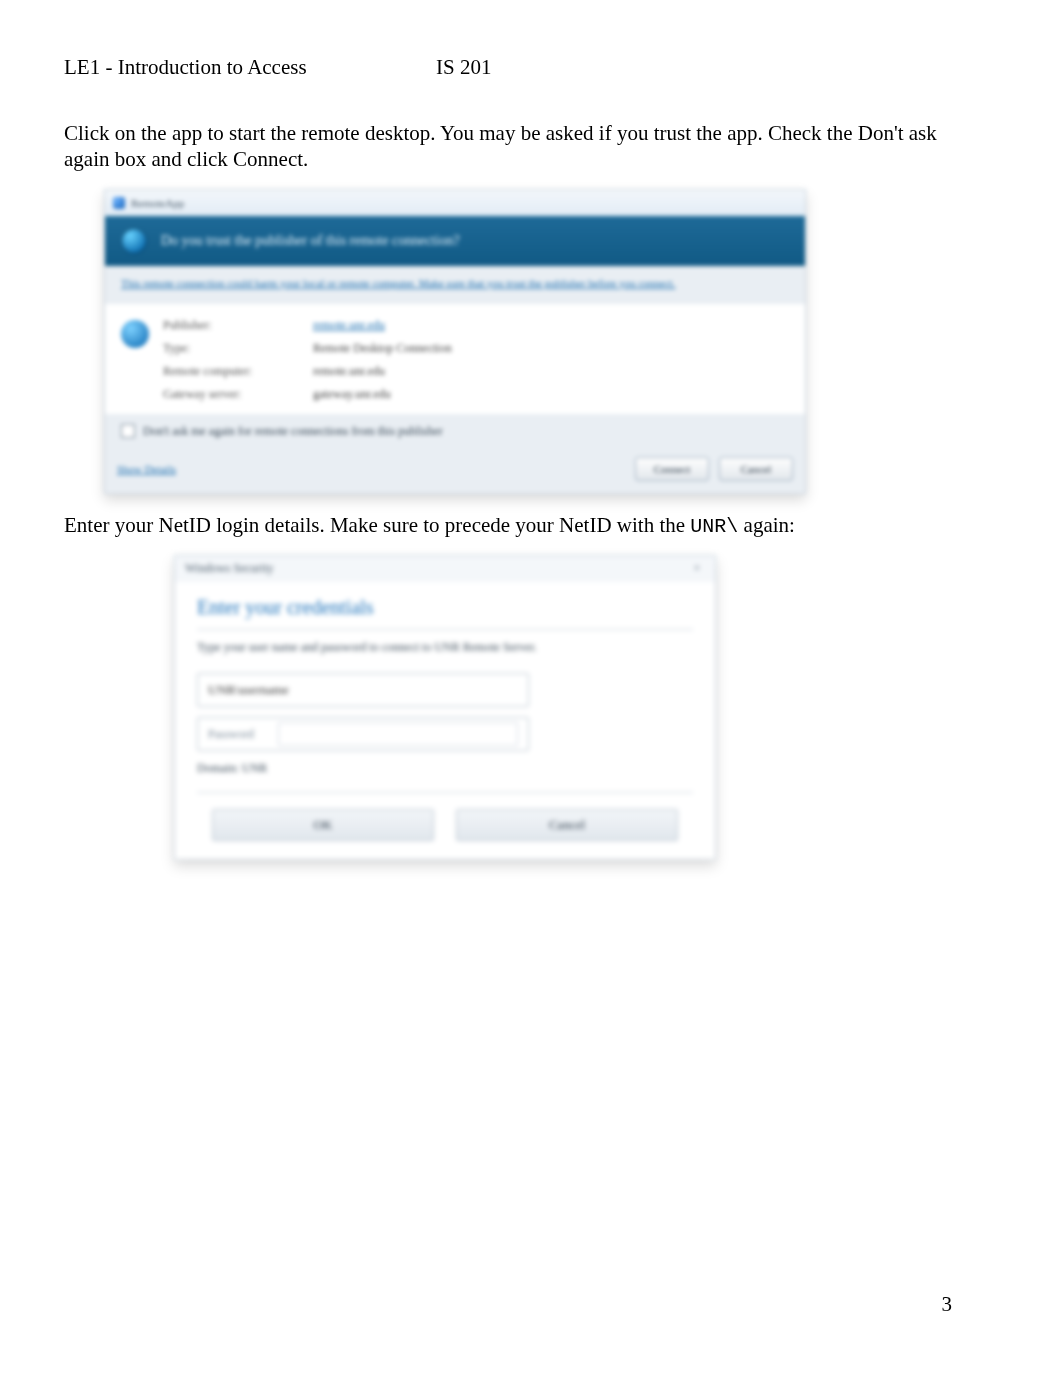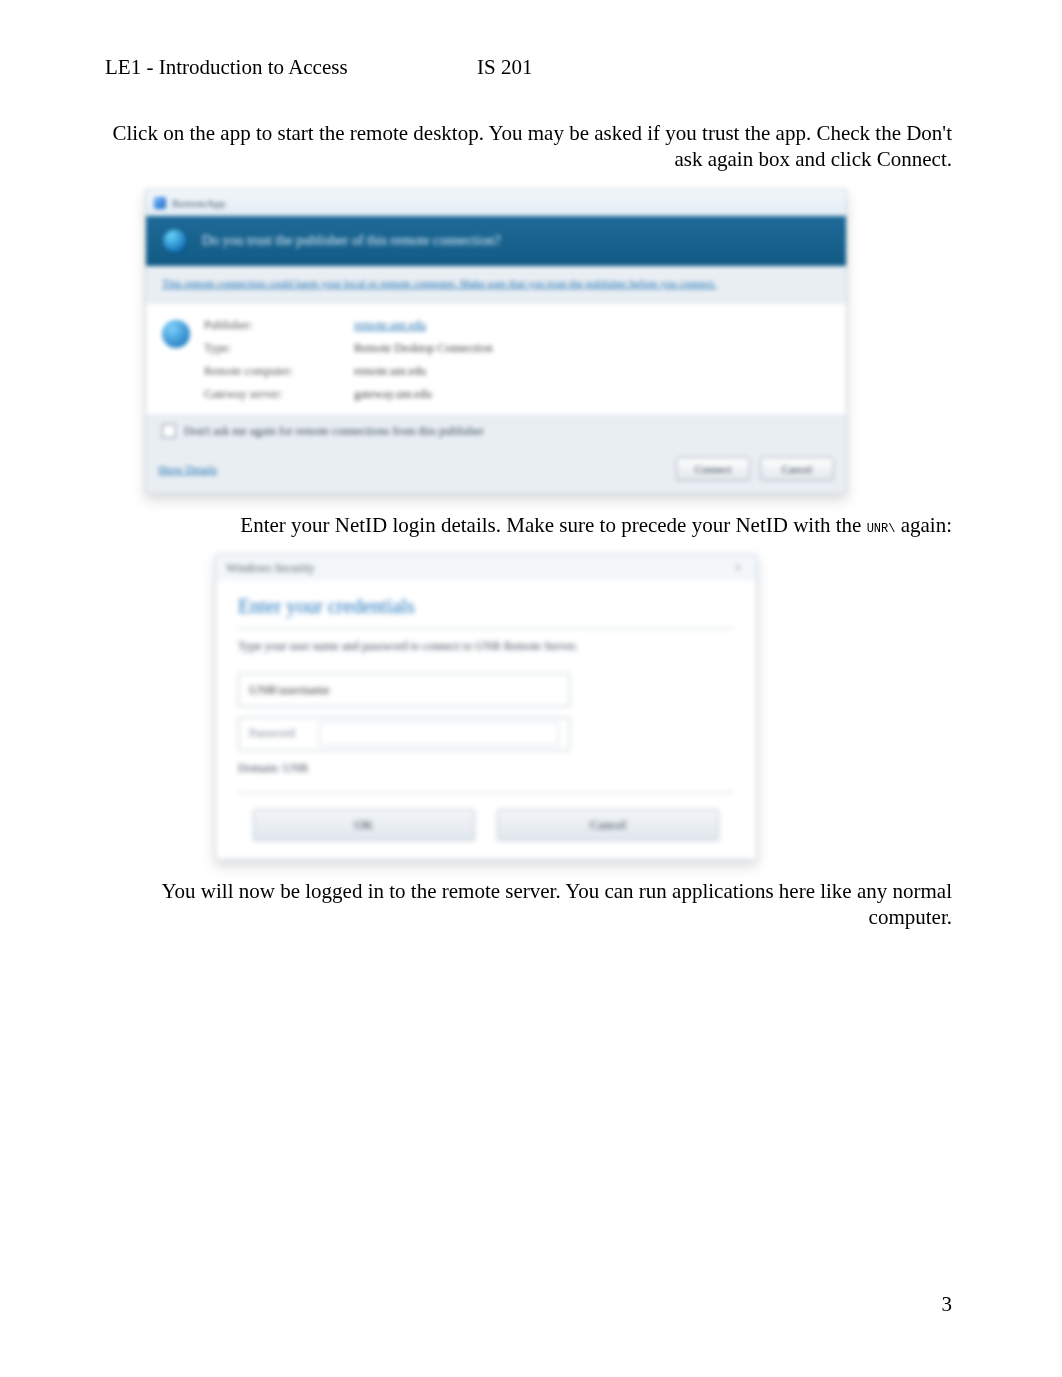--- a/index.html
+++ b/index.html
@@ -7,43 +7,42 @@
     padding: 0;
     background: #ffffff;
     font-family: "Times New Roman", Times, serif;
     color: #000;
   }
   .page {
     width: 1062px;
     height: 1377px;
     position: relative;
     box-sizing: border-box;
-    padding: 55px 110px 40px 105px;
+    padding: 55px 110px 40px 64px;
   }
   .header-row {
     display: flex;
     font-size: 21px;
     margin-bottom: 40px;
   }
   .header-left {
     width: 340px;
   }
   .header-right {
     width: 160px;
     margin-left: 32px;
   }
   .body-text {
     font-size: 21px;
     line-height: 1.25;
     margin: 10px 0 16px 0;
-    text-align: right;
   }
   .mono {
     font-family: "Courier New", Courier, monospace;
-    font-size: 12px;
+    font-size: 20px;
   }
   .page-number {
     position: absolute;
     right: 110px;
     bottom: 60px;
     font-size: 21px;
   }
 
   
   .dlg1-wrap {
@@ -296,16 +295,15 @@
       </div>
       <div class="domain-line">Domain: UNR</div>
 
       <div class="dlg2-btns">
         <span class="btn2">OK</span>
         <span class="btn2">Cancel</span>
       </div>
     </div>
   </div>
 
-  <p class="body-text">You will now be logged in to the remote server. You can run applications here like any normal computer.</p>
 
   <div class="page-number">3</div>
 </div>
 
 </body></html>

